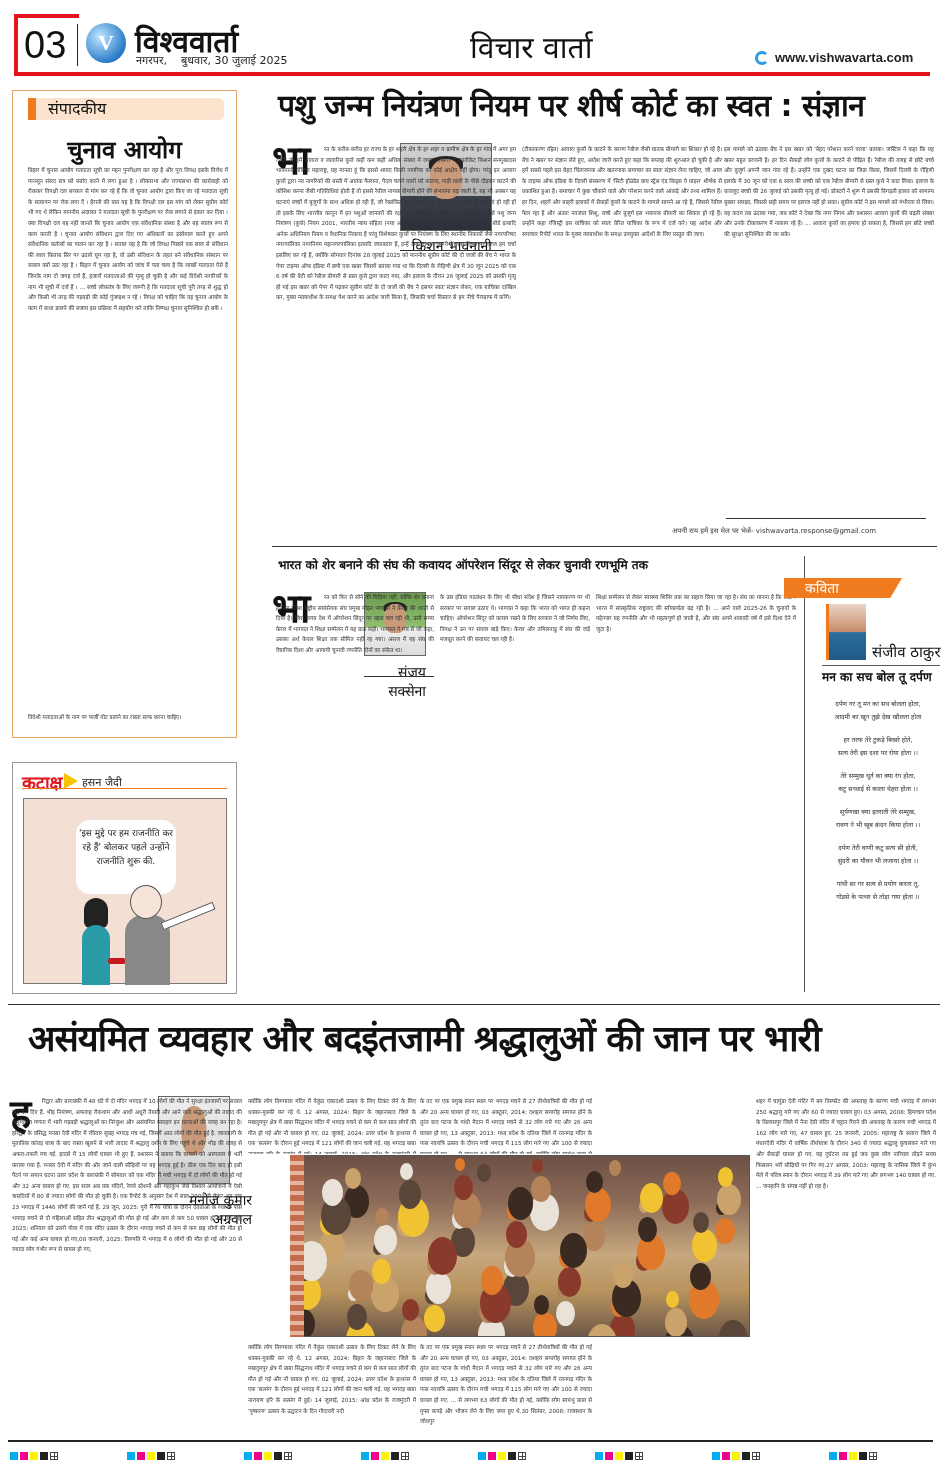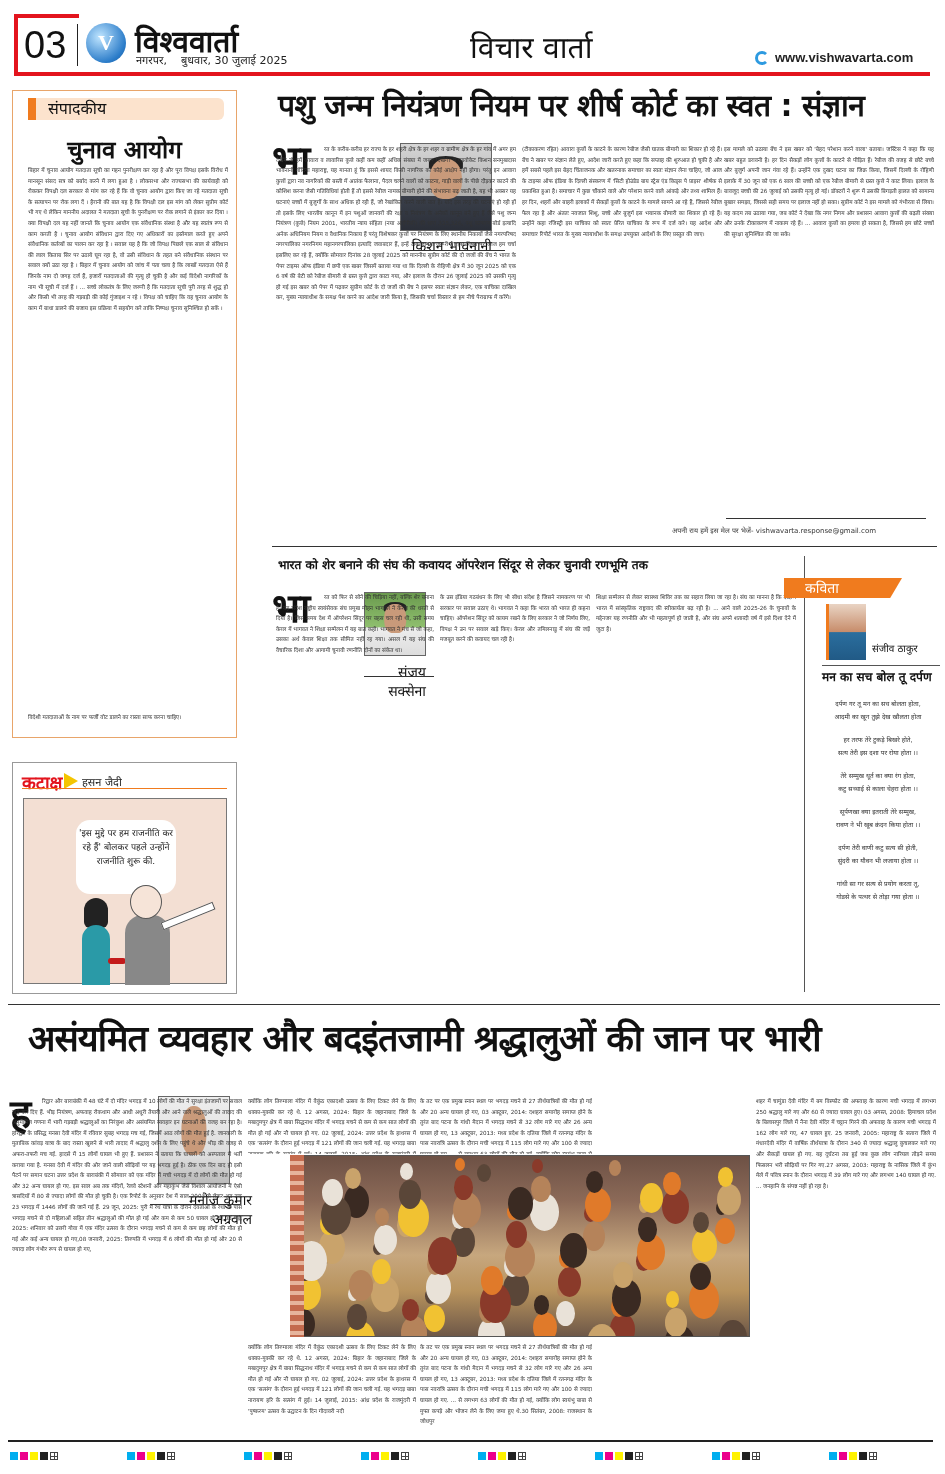--- a/index.html
+++ b/index.html
@@ -44,21 +44,21 @@
   .caption { font-size: 14px; text-align: right; color: #111; }
   .dropcap { font-size: 40px; font-weight: bold; color: #111; line-height: 40px; }
   .rule { height: 1px; background: #333; }
   .vrule { width: 1px; background: #555; }
   .email { left: 672px; top: 526px; font-size: 7px; color: #333; }
   
   .h2 { left: 278px; top: 556px; font-size: 12px; font-weight: bold; color: #111; }
   
   .kavita-tag { left: 784px; top: 578px; width: 118px; height: 20px; background: #f07b1e; color: #fff; font-size: 14px; line-height: 20px; padding-left: 21px; clip-path: polygon(0 0, 100% 0, 90% 100%, 0 100%); }
   .poet-photo { left: 826px; top: 604px; width: 40px; height: 56px; background: linear-gradient(180deg, #e9d4c4 0%, #c78c6a 50%, #2a6e9e 51%, #215a86 100%); border-left: 3px solid #f07b1e; }
-  .poet-name { left: 872px; top: 641px; font-size: 10px; color: #111; }
+  .poet-name { left: 872px; top: 641px; font-size: 15px; color: #111; }
   .poem-title { left: 822px; top: 668px; font-size: 12px; font-weight: bold; color: #111; }
   .poem-rule { left: 822px; top: 665px; width: 118px; height: 1px; background: #555; }
   .poem { left: 812px; top: 698px; width: 132px; text-align: center; font-size: 6.4px; line-height: 13px; color: #333; }
   .poem .stanza { margin-bottom: 10px; }
   
   .h3 { left: 28px; top: 1013px; font-size: 36px; font-weight: bold; color: #111; letter-spacing: -1px; }
   .crowd { left: 290px; top: 1155px; width: 460px; height: 182px; border: 1px solid #555; overflow: hidden; background: linear-gradient(180deg, #6d5145 0%, #8c6a58 25%, #c7a77e 55%, #b8935d 75%, #6e5848 100%); }
   .crowd .blob { position: absolute; border-radius: 50%; }
   .pillar { left: 290px; top: 1155px; width: 14px; height: 182px; background: repeating-linear-gradient(180deg, #c46b4e 0 6px, #e6b49c 6px 10px); }
   

